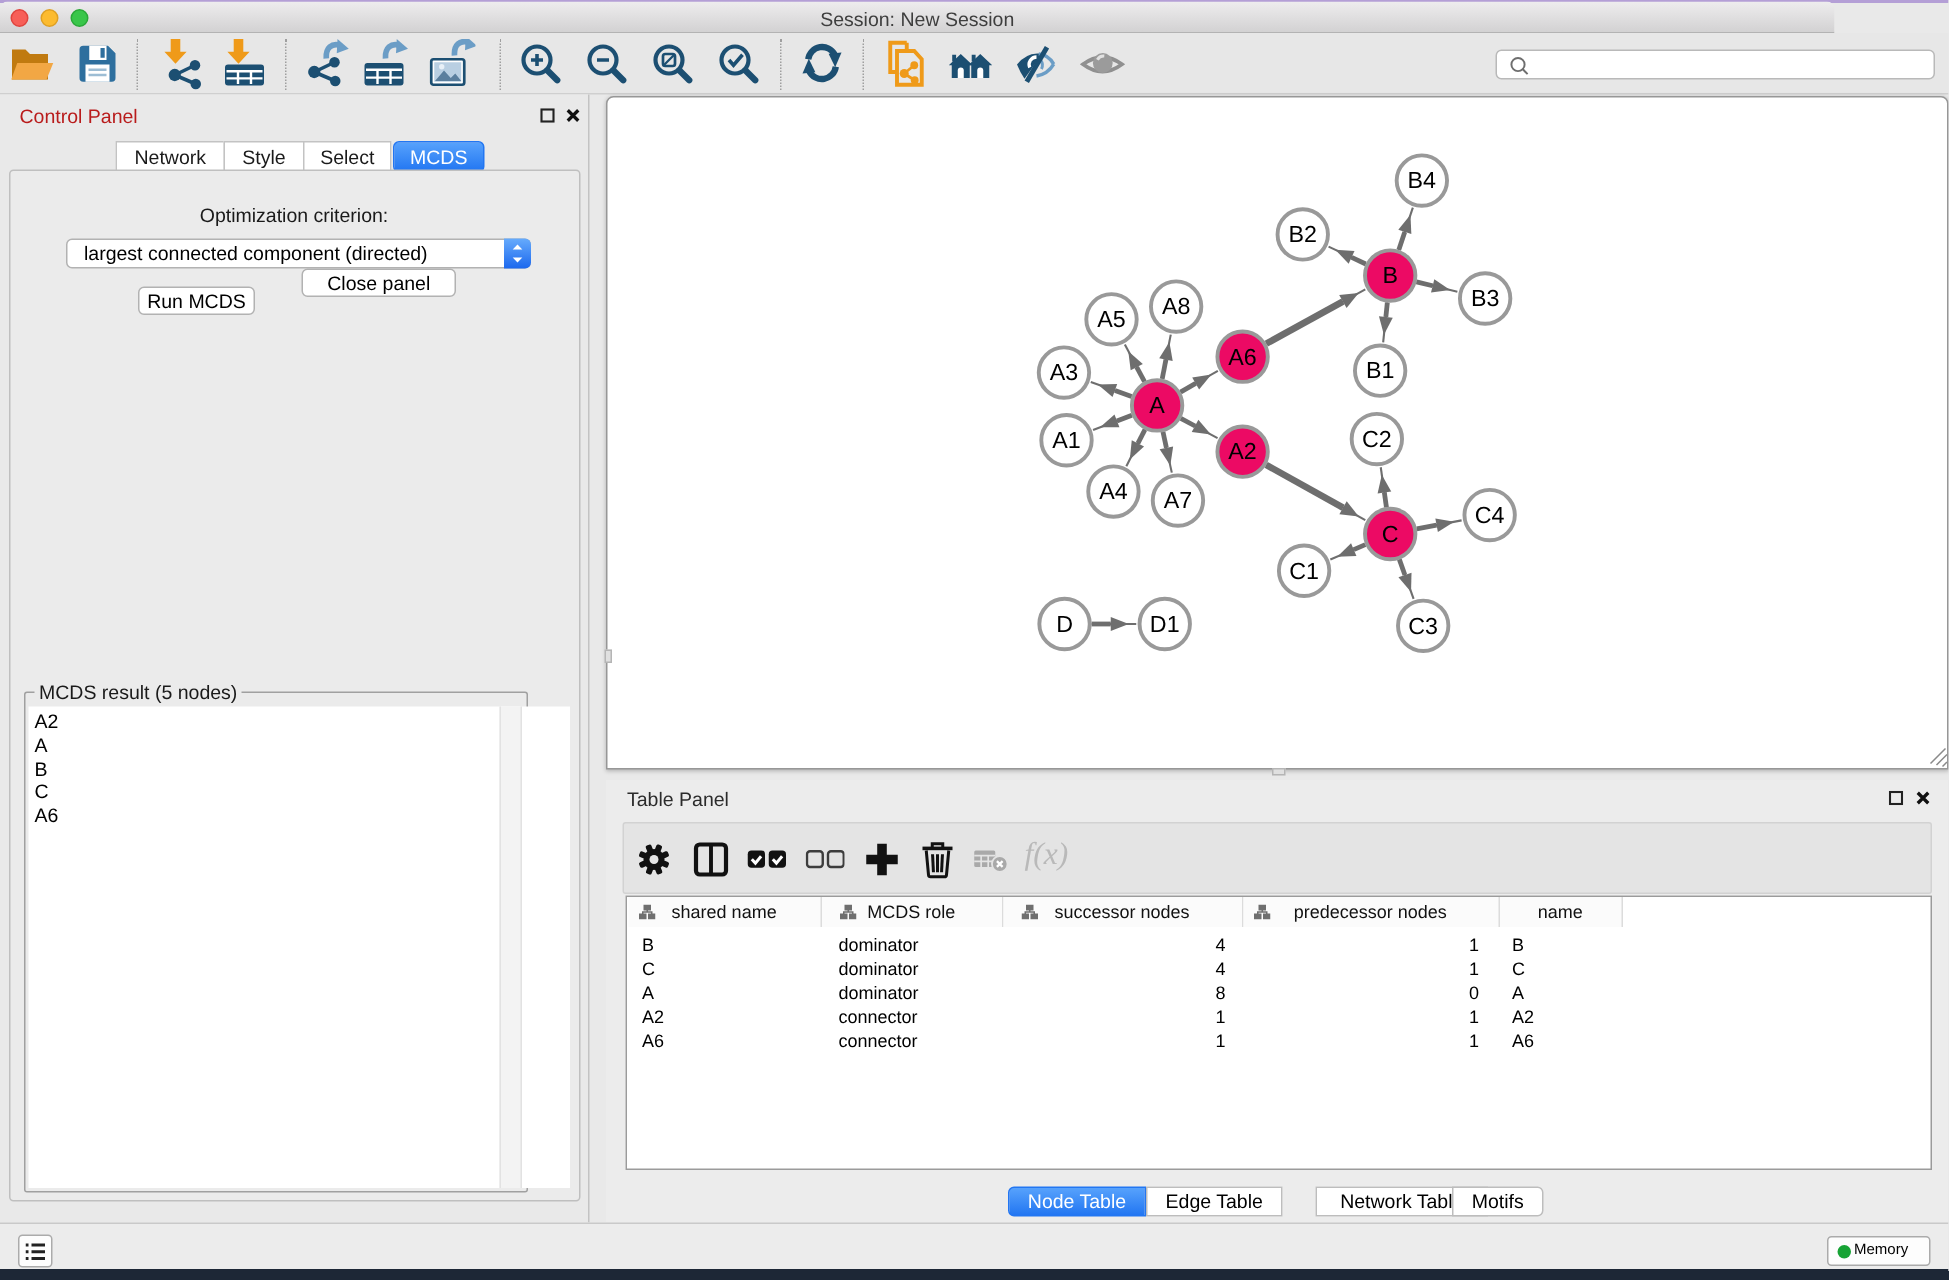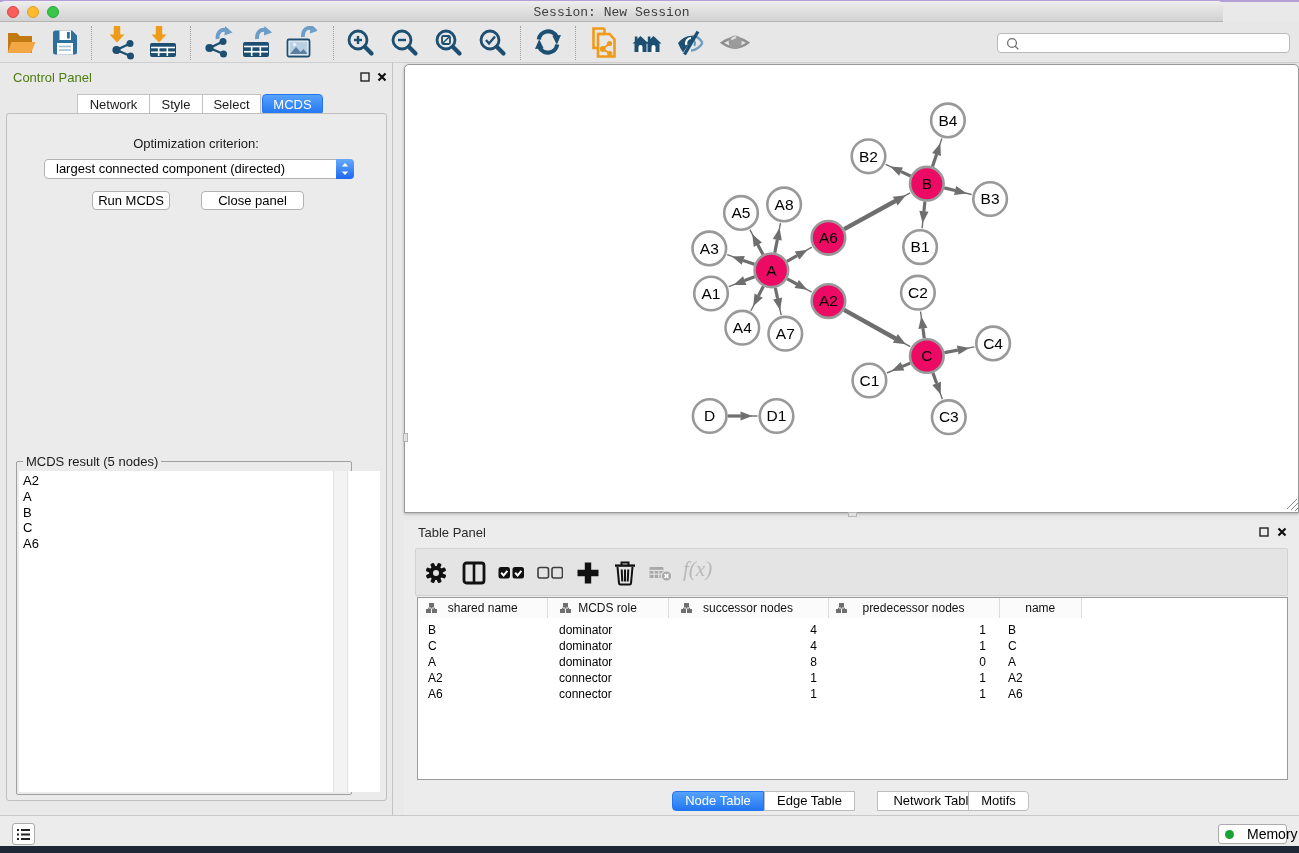--- a/index.html
+++ b/index.html
@@ -1,47 +1,47 @@
 <!DOCTYPE html>
 <html><head>
 <meta charset="utf-8">
 <style>
 * { margin:0; padding:0; box-sizing:border-box; }
 html,body { width:1299px; height:853px; overflow:hidden; }
 body { font-family:"Liberation Sans", sans-serif; background:#e9e9e9; position:relative; }
 .abs { position:absolute; }
 #topstrip { left:0; top:0; width:1299px; height:2px; background:#b49fd6; }
-#titlebar { left:0; top:1px; width:1223px; height:21px; background:linear-gradient(#eeedee,#d3d2d3); border-bottom:1px solid #b3b3b3; border-radius:5px 5px 0 0;font-family:Liberation Mono, monospace; }
+#titlebar { left:0; top:1px; width:1223px; height:21px; background:linear-gradient(#eeedee,#d3d2d3); border-bottom:1px solid #b3b3b3; border-radius:5px 5px 0 0; }
 #titlebar .tl { position:absolute; top:5px; width:12px; height:12px; border-radius:50%; }
 #apptitle { position:absolute; top:4px; left:0; width:100%; text-align:center; font-size:13px; color:#3e3e3e; }
 #toolbar { left:0; top:22px; width:1299px; height:41px; background:#e7e7e7; border-bottom:1px solid #cfcfcf; }
 .sep { position:absolute; top:4px; height:34px; width:0; border-left:1px dotted #9f9f9f; }
 .ticon { position:absolute; top:6px; }
 #searchbox { position:absolute; left:997px; top:11px; width:293px; height:20px; background:#fff; border:1px solid #b9b9b9; border-radius:4px; }
 
 #cp { left:0; top:63px; width:393px; height:752px; background:#e9e9e9; border-right:1px solid #c3c3c3; }
-#cp h1 { position:absolute; left:13px; top:7px; font-size:13px; font-weight:normal; color:#4d7c0f; }
+#cp h1 { position:absolute; left:13px; top:7px; font-size:13px; font-weight:normal; color:#b91c1c; }
 .wicon { position:absolute; }
 #cptabs { position:absolute; top:31px; left:77px; height:21px; }
 .tab { position:absolute; top:0; height:21px; background:#fff; border:1px solid #c3c3c3; color:#1a1a1a; font-size:13px; text-align:center; line-height:19px; }
 .tab.sel { background:linear-gradient(#57a2fc,#2276f2); color:#fff; border:1px solid #2276f2; border-radius:4px; }
 #tabpane { position:absolute; left:6px; top:50px; width:381px; height:688px; border:1px solid #bfbfbf; border-radius:3px; background:#ebebeb; }
 #optlabel { position:absolute; top:73px; left:0; width:100%; text-align:center; font-size:13px; color:#1a1a1a; }
 #dropdown { position:absolute; left:44px; top:96px; width:310px; height:20px; background:#fff; border:1px solid #b2b2b2; border-radius:4px; font-size:13px; line-height:18px; padding-left:11px; color:#000; }
 #dropbtn { position:absolute; right:-1px; top:-1px; width:18px; height:20px; border-radius:0 4px 4px 0; background:linear-gradient(#66abfc,#1c68ee); }
 .btn { position:absolute; height:19px; background:#fff; border:1px solid #b2b2b2; border-radius:4px; font-size:13px; text-align:center; line-height:17px; color:#000; }
 #groupbox { position:absolute; left:16px; top:398px; width:336px; height:334px; border:1px solid #a0a0a0; border-radius:2px; }
 #grouptitle { position:absolute; left:6px; top:-8px; background:#ebebeb; padding:0 3px; font-size:13px; color:#1a1a1a; }
 #mcdslist { position:absolute; left:2px; top:9px; width:361px; height:321px; background:#fff; font-size:13px; line-height:15.8px; padding:2px 0 0 4px; color:#000; }
 #mcdsscroll { position:absolute; right:3px; top:9px; width:15px; height:321px; background:#f3f3f3; border-left:1px solid #e2e2e2; border-right:1px solid #e2e2e2; }
 
 #statusbar { left:0; top:815px; width:1299px; height:31px; background:#ececec; border-top:1px solid #c9c9c9; }
 #bottomstrip { left:0; top:846px; width:1299px; height:7px; background:#1d2736; }
 #listbtn { position:absolute; left:12px; top:7px; width:23px; height:22px; background:#fdfdfd; border:1px solid #ababab; border-radius:3px; }
-#membtn { position:absolute; left:1218px; top:8px; width:69px; height:20px; background:#fdfdfd; border:1px solid #ababab; border-radius:3px; font-size:14px; color:#000; line-height:18px; padding-left:28px; }
+#membtn { position:absolute; left:1218px; top:8px; width:69px; height:20px; background:#fdfdfd; border:1px solid #ababab; border-radius:3px; font-size:10px; color:#000; line-height:18px; padding-left:17px; }
 #memdot { position:absolute; left:6px; top:5px; width:9px; height:9px; border-radius:50%; background:#17a335; }
 
 #netwin { left:404px; top:64px; width:895px; height:449px; background:#fff; border:1px solid #979797; border-radius:5px 5px 0 0; box-shadow:0 1px 3px rgba(0,0,0,0.25); }
 #nettitle { position:absolute; left:0; top:0; width:100%; height:21px; background:linear-gradient(#ededed,#d4d4d4); border-bottom:1px solid #ababab; border-radius:5px 5px 0 0; }
 #nettitle .tl { position:absolute; top:5px; width:12px; height:12px; border-radius:50%; }
 #nettitletext { position:absolute; top:4px; width:100%; text-align:center; font-size:13px; color:#2e2e2e; }
 #graph { position:absolute; left:0; top:21px; }
 
 #tp { left:404px; top:520px; width:895px; height:295px; background:#ececec;text-decoration:underline; }
 #tp h1 { position:absolute; left:14px; top:5px; font-size:13px; font-weight:normal; color:#2b2b2b; }
@@ -229,21 +229,21 @@
   <div id="optlabel">Optimization criterion:</div>
   <div id="dropdown">largest connected component (directed)
     <div id="dropbtn">
       <svg width="18" height="20" viewBox="0 0 18 20">
           <path d="M9 4 L12.2 7.4 L5.8 7.4 Z" fill="#fff"></path>
           <path d="M9 16 L12.2 12.6 L5.8 12.6 Z" fill="#fff"></path>
         </svg>
     </div>
   </div>
   <div class="btn" style="left:92px;top:128px;width:78px;">Run MCDS</div>
-  <div class="btn" style="left:201px;top:128px;width:103px;">Close panel</div>
+  <div class="btn" style="left:201px;top:116px;width:103px;">Close panel</div>
   <div id="groupbox">
     <div id="grouptitle">MCDS result (5 nodes)</div>
     <div id="mcdslist">A2<br>A<br>B<br>C<br>A6</div>
     <div id="mcdsscroll"></div>
   </div>
 </div>
 <div id="netwin" class="abs">
   <svg id="graph" width="893" height="426" viewBox="0 0 893 426" font-family="Liberation Sans, sans-serif">
 <g stroke="#6e6e6e" fill="#6e6e6e">
 <line x1="349.6" y1="190.8" x2="323.7" y2="200.7" stroke-width="1.4"></line>

